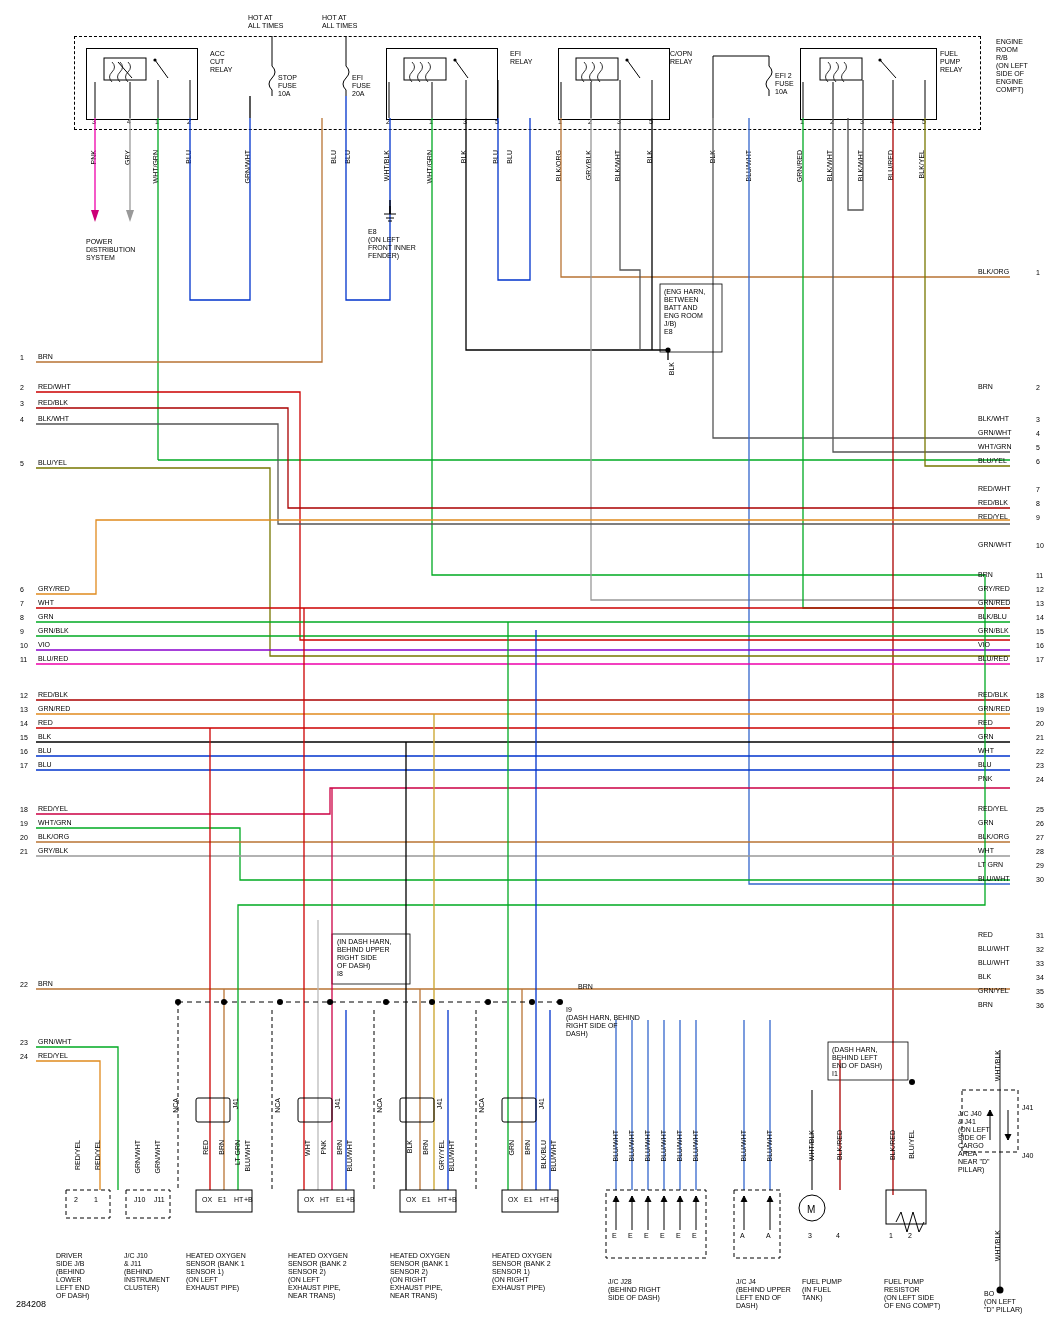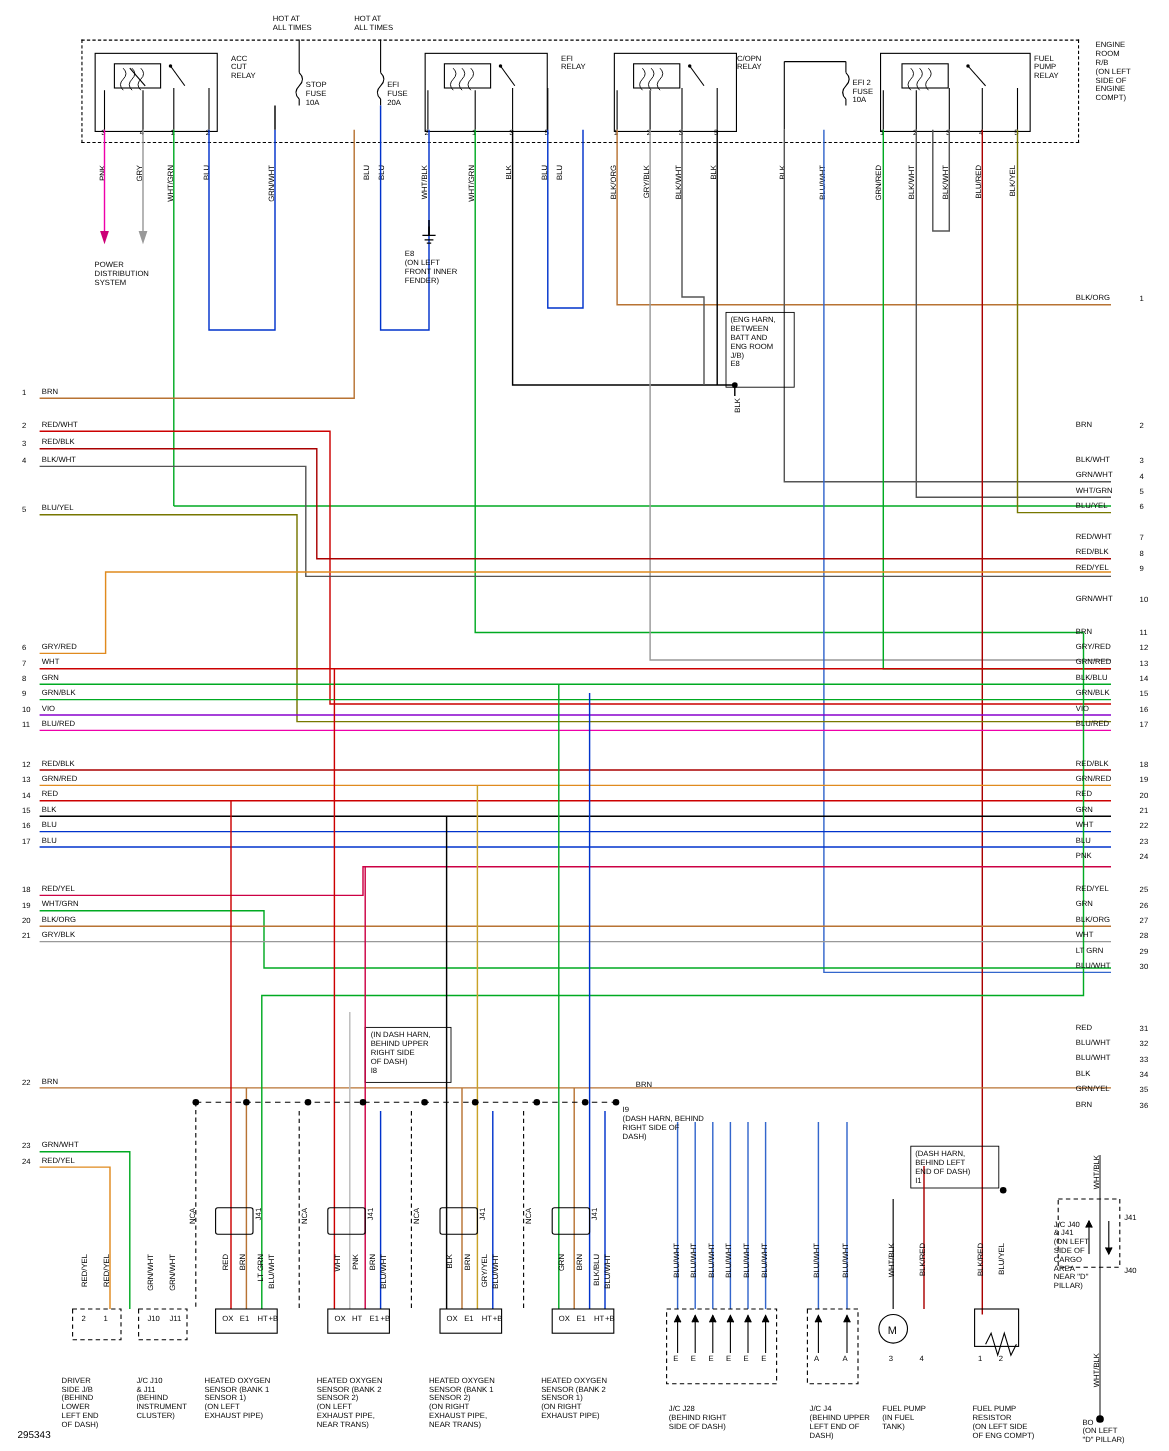--- a/index.html
+++ b/index.html
@@ -612,15 +612,15 @@
 SIDE OF
 CARGO
 AREA
 NEAR "D"
 PILLAR)</div>
   <div class="lbl" style="left:1022px;top:1104px;">J41</div>
   <div class="lbl" style="left:1022px;top:1152px;">J40</div>
   <div class="lbl vert" style="left:994px;top:1050px;">WHT/BLK</div>
   <div class="lbl vert" style="left:994px;top:1230px;">WHT/BLK</div>
 
-  <div class="lbl b" style="left:16px;top:1300px;font-size:9px;">295343</div>
+  <div class="lbl b" style="left:16px;top:1300px;font-size:9px;">284208</div>
 
 </div>
 
 </body></html>

